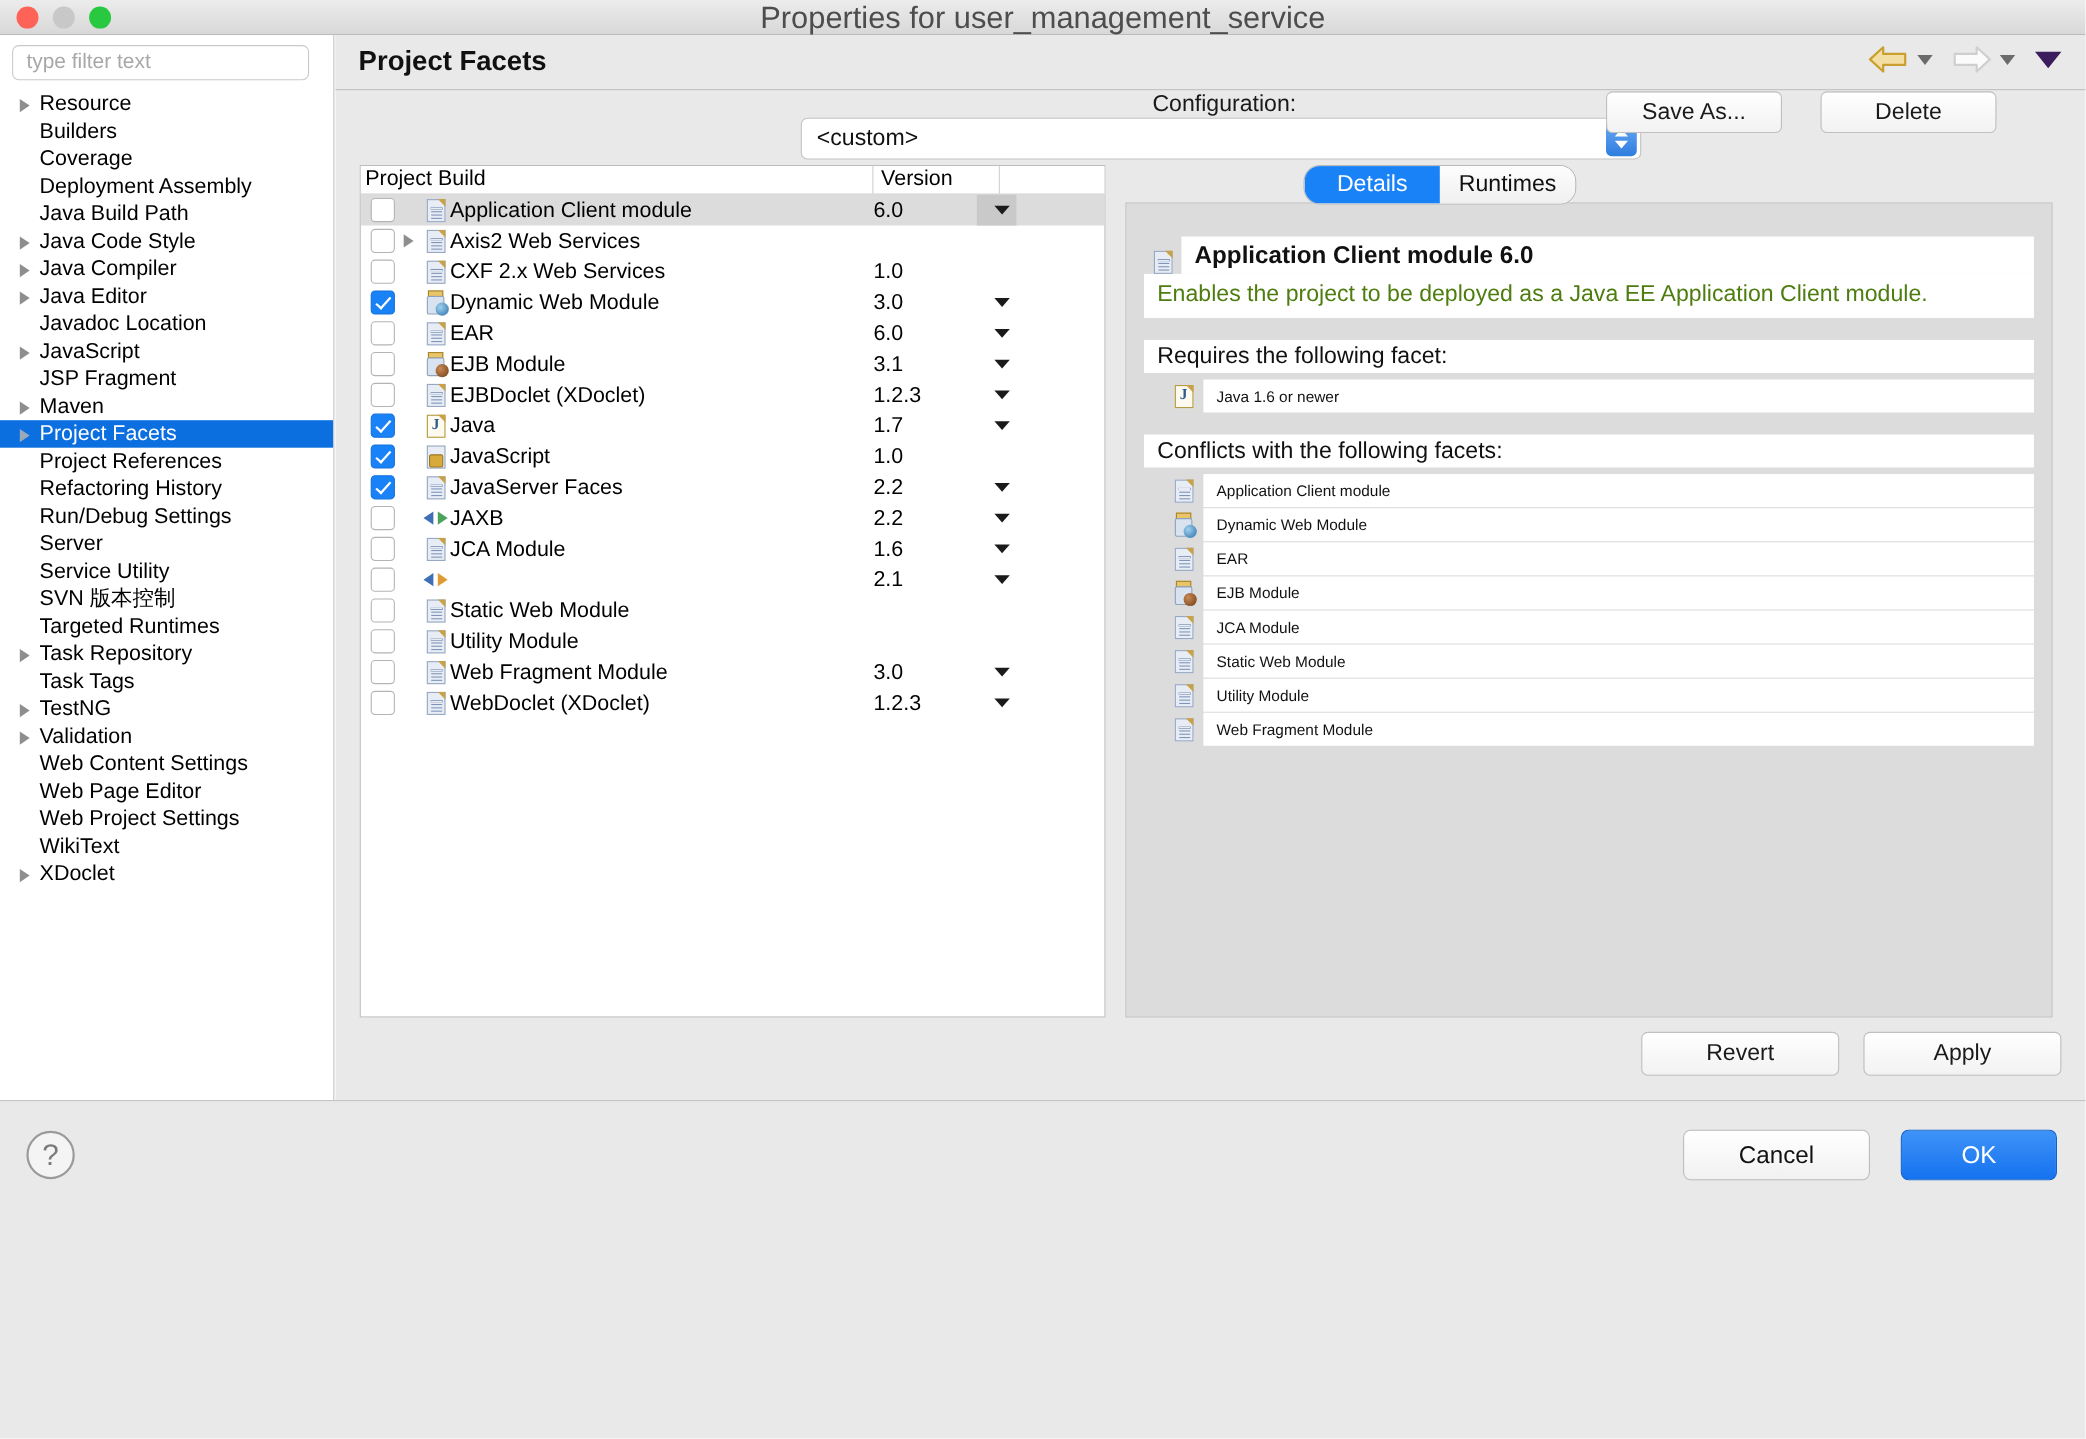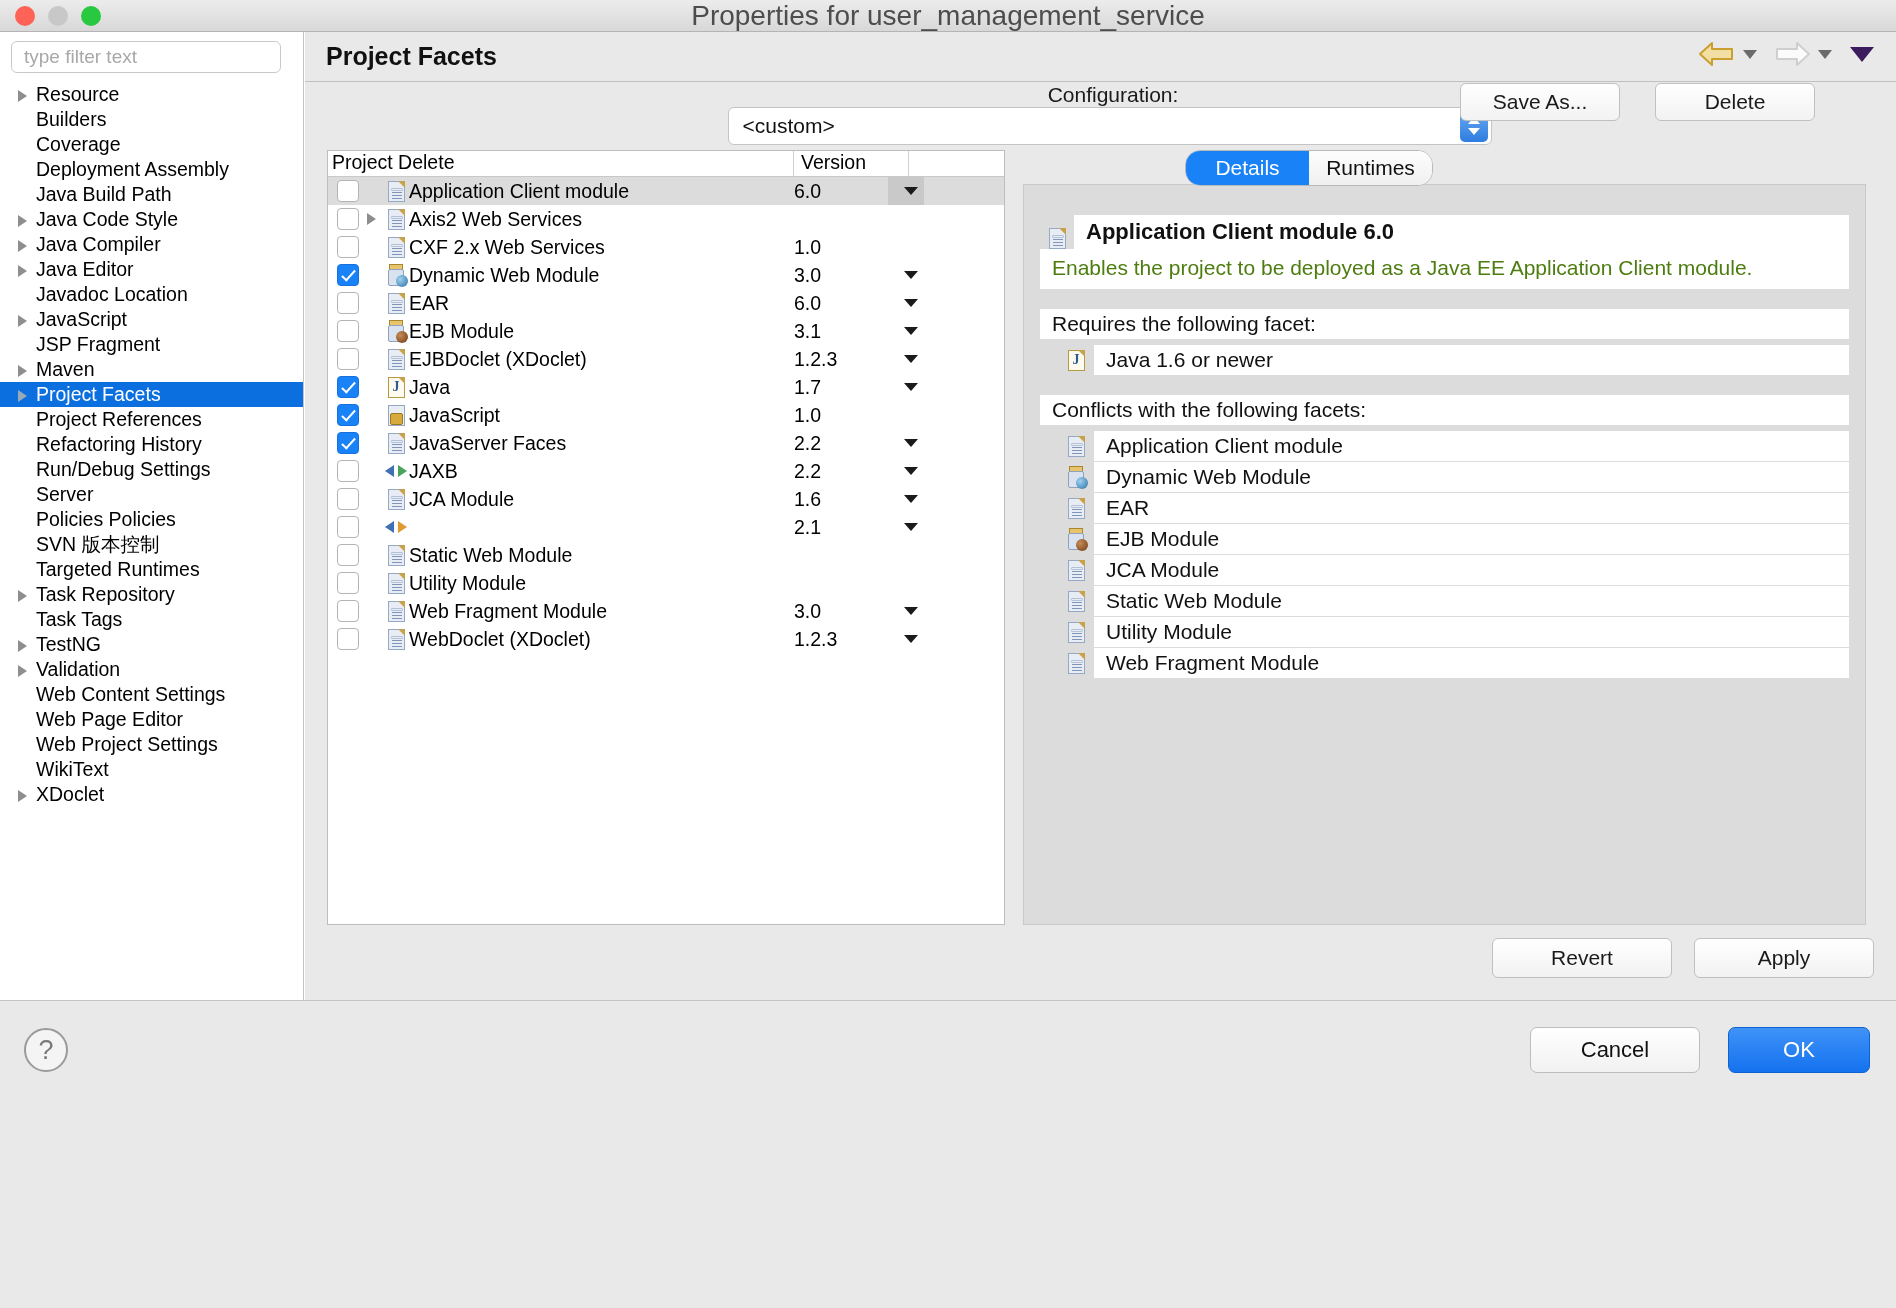--- a/index.html
+++ b/index.html
@@ -398,21 +398,21 @@
   }
   .d-item {
     display: flex; align-items: center;
     margin: 8px 16px 0 34px;
     height: 30px;
   }
   .d-item-icon { width: 36px; display: flex; justify-content: center; }
   .d-item-text {
     flex: 1; height: 30px; line-height: 30px;
     background: #fff;
-    font-size: 21px; color: #111;
+    font-size: 14px; color: #111;
     padding-left: 12px;
   }
   .d-list { margin-top: 6px; }
   .d-list .d-item { margin-top: 1px; }
 
   
   .btm-btns {
     position: absolute; right: 22px; bottom: 22px;
     display: flex; gap: 22px;
   }
@@ -540,21 +540,21 @@
         <div class="tree-item">
           <span class="tri"></span>
           <span class="tree-label">Run/Debug Settings</span>
         </div>
         <div class="tree-item">
           <span class="tri"></span>
           <span class="tree-label">Server</span>
         </div>
         <div class="tree-item">
           <span class="tri"></span>
-          <span class="tree-label">Policies Policies</span>
+          <span class="tree-label">Service Utility</span>
         </div>
         <div class="tree-item">
           <span class="tri"></span>
           <span class="tree-label">SVN 版本控制</span>
         </div>
         <div class="tree-item">
           <span class="tri"></span>
           <span class="tree-label">Targeted Runtimes</span>
         </div>
         <div class="tree-item">
@@ -625,21 +625,21 @@
           <span class="up"></span>
             <span class="dn"></span>
         </span>
       </div>
       <button class="btn btn-saveas">Save As...</button>
       <button class="btn btn-delete">Delete</button>
     </div>
 
     <div class="facet-panel">
       <div class="facet-head">
-        <div class="fh-name">Project Delete</div>
+        <div class="fh-name">Project Build</div>
         <div class="fh-ver">Version</div>
         <div class="fh-rest"></div>
       </div>
       <div class="facet-rows" id="facet-rows">
           <div class="frow sel">
             <span class="fcb"></span>
             <span class="fexp"></span>
             <span class="ficon">
               <span class="ico-doc"></span>
             </span>

